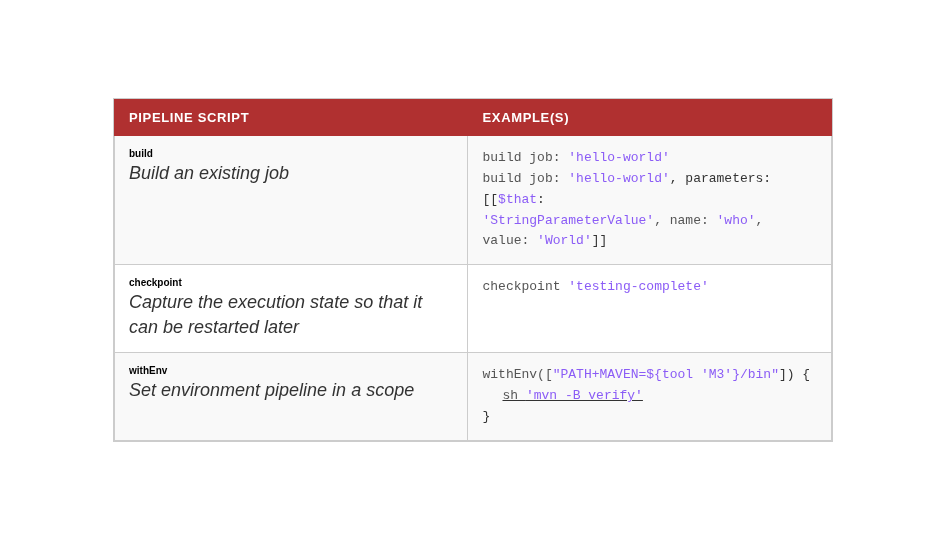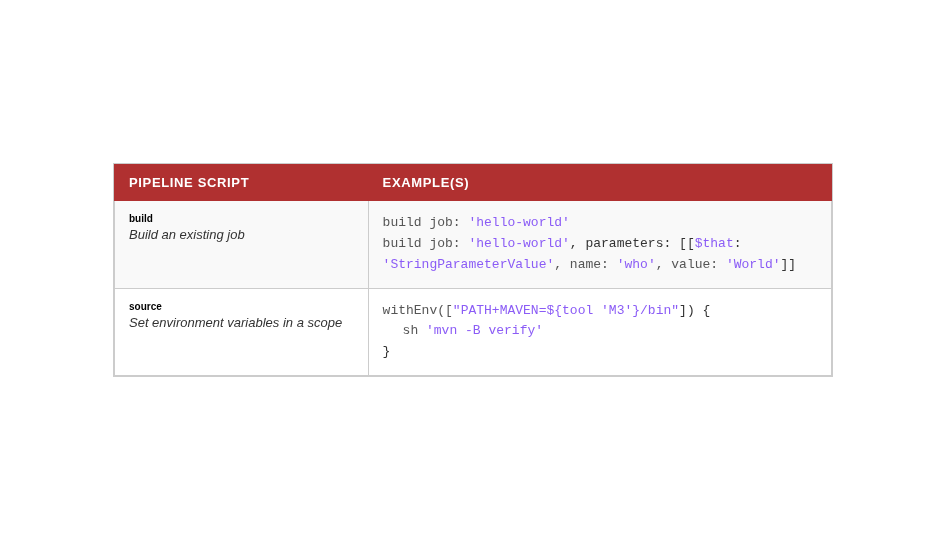--- a/index.html
+++ b/index.html
@@ -60,21 +60,21 @@
       font-weight: bold;
       font-size: 10px;
       color: #000;
       display: block;
       margin-bottom: 2px;
     }
 
     .cmd-desc {
       font-style: italic;
       color: #333;
-      font-size: 13px;
+      font-size: 18px;
       line-height: 1.4;
     }
 
     .code-cell {
       font-family: 'Courier New', Courier, monospace;
       font-size: 13px;
       line-height: 1.6;
       color: #333;
       background-color: inherit;
     }
@@ -106,22 +106,28 @@
     <tbody id="table-body">
     <tr>
           <td><span class="cmd-name">build</span><span class="cmd-desc">Build an existing job</span></td>
           <td class="code-cell">
             <div><span class="key">build job: </span><span class="str">'hello-world'</span></div>
             <div><span class="key">build job: </span><span class="str">'hello-world'</span><span class="punc">, parameters: [[</span><span class="str">$that</span><span class="punc">:</span></div>
             <div><span class="str">'StringParameterValue'</span><span class="key">, name: </span><span class="str">'who'</span><span class="key">, value: </span><span class="str">'World'</span><span class="punc">]]</span></div>
           </td>
         </tr>
         <tr>
-          <td><span class="cmd-name">source</span><span class="cmd-desc">Set environment variables in a scope</span></td>
+          <td><span class="cmd-name">checkpoint</span><span class="cmd-desc">Capture the execution state so that it can be restarted later</span></td>
+          <td class="code-cell">
+            <div><span class="key">checkpoint </span><span class="str">'testing-complete'</span></div>
+          </td>
+        </tr>
+        <tr>
+          <td><span class="cmd-name">withEnv</span><span class="cmd-desc">Set environment pipeline in a scope</span></td>
           <td class="code-cell">
             <div><span class="key">withEnv([</span><span class="str">"PATH+MAVEN=${tool 'M3'}/bin"</span><span class="punc">]) {</span></div>
-            <div style="padding-left: 20px;"><span class="key">sh </span><span class="str">'mvn -B verify'</span></div>
+            <div style="padding-left: 20px; text-decoration: underline;"><span class="key">sh </span><span class="str">'mvn -B verify'</span></div>
             <div><span class="punc">}</span></div>
           </td>
         </tr>
       </tbody>
   </table>
 </div>
 
 </body></html>

